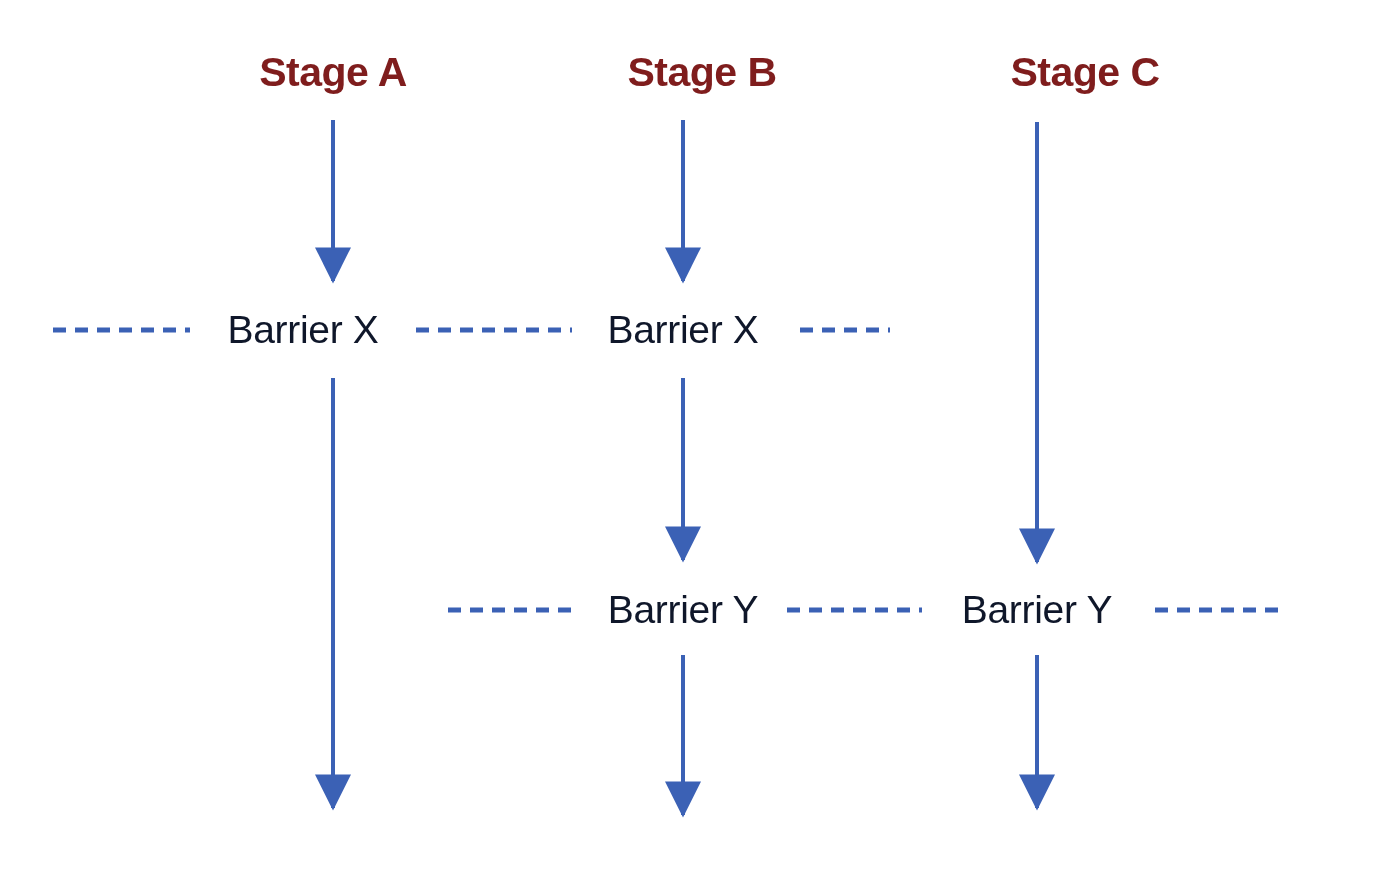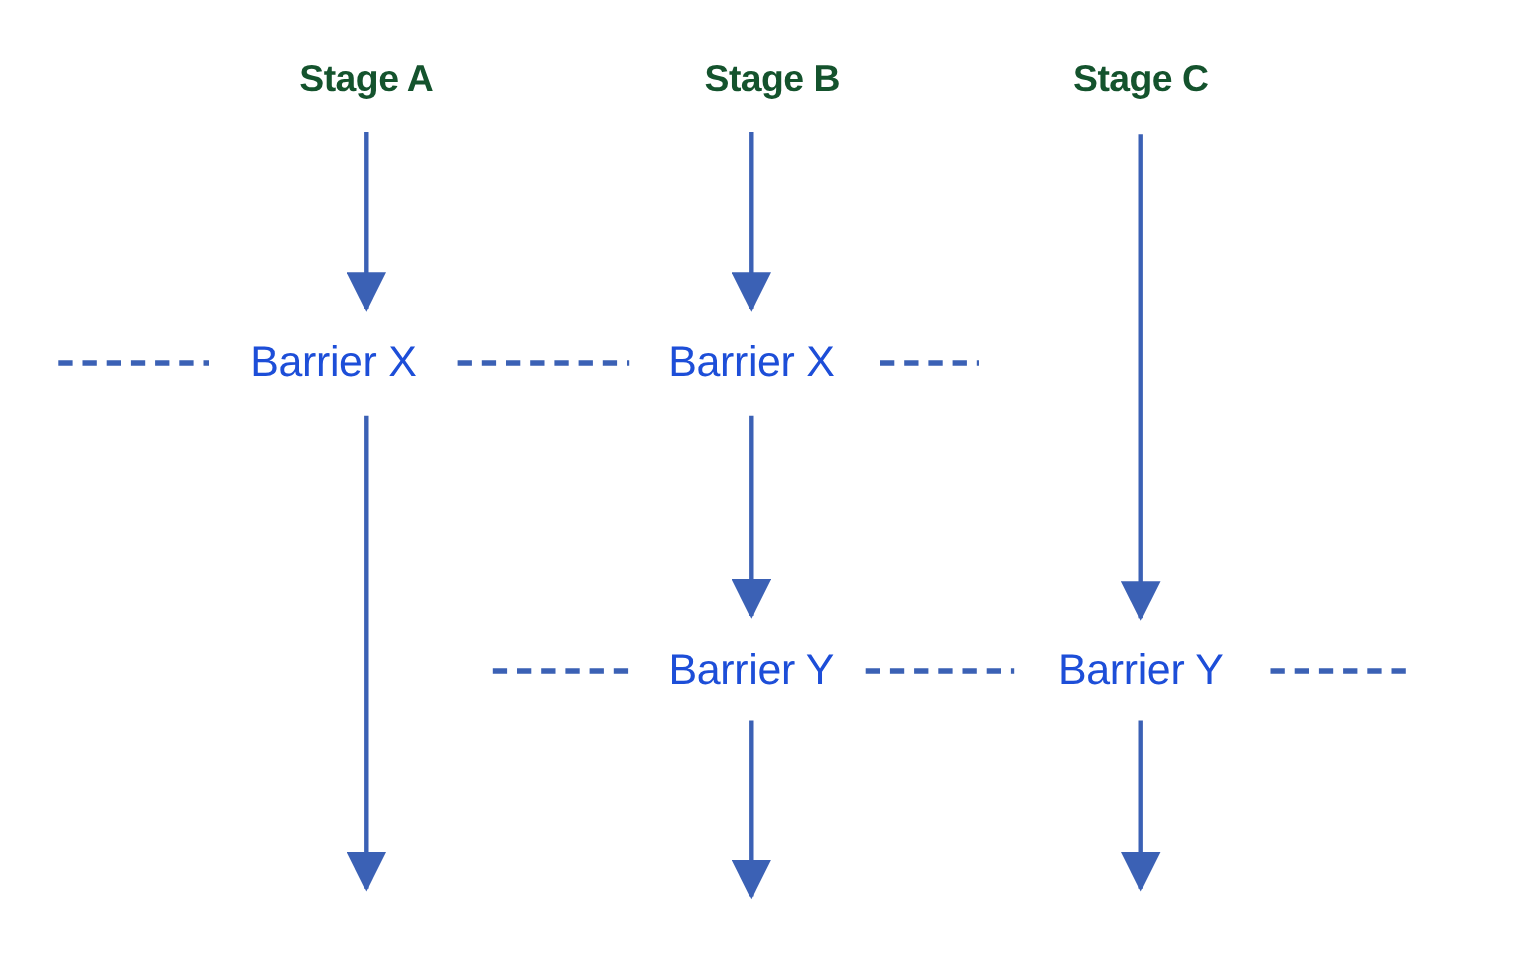--- a/index.html
+++ b/index.html
@@ -24,31 +24,31 @@
     width: 1379px;
     height: 875px;
   }
   .node-label {
     position: absolute;
     white-space: nowrap;
     transform: translate(-50%, -50%);
     color: #1a1a1a;
   }
   .stage-label {
-    font-size: 34px;
+    font-size: 41px;
     font-weight: bold;
     letter-spacing: -0.5px;
-    color: #14532d;
+    color: #7f1d1d;
     text-align: center;
   }
   .barrier-label {
     font-size: 39px;
     font-weight: normal;
     letter-spacing: -0.3px;
-    color: #1d4ed8;
+    color: #0f172a;
   }
 </style>
 </head>
 <body>
 
 <div id="diagram-root">
 
   <svg id="diagram-svg" viewBox="0 0 1379 875">
     <defs>
       <marker id="arrowhead" markerWidth="10" markerHeight="9" refX="8.4" refY="4.5" orient="auto" markerUnits="strokeWidth">
@@ -71,20 +71,20 @@
         <line x1="800" y1="330" x2="890" y2="330" stroke="#3B61B5" stroke-width="5" stroke-dasharray="13 9" stroke-linecap="butt"></line>
         <line x1="448" y1="610" x2="578" y2="610" stroke="#3B61B5" stroke-width="5" stroke-dasharray="13 9" stroke-linecap="butt"></line>
         <line x1="787" y1="610" x2="922" y2="610" stroke="#3B61B5" stroke-width="5" stroke-dasharray="13 9" stroke-linecap="butt"></line>
         <line x1="1155" y1="610" x2="1282" y2="610" stroke="#3B61B5" stroke-width="5" stroke-dasharray="13 9" stroke-linecap="butt"></line>
       </g>
   </svg>
 
   <div id="labels-layer">
       <div class="node-label stage-label" style="left: 333px; top: 72px;">Stage A</div>
       <div class="node-label stage-label" style="left: 683px; top: 72px; margin-left: 19px;">Stage B</div>
-      <div class="node-label stage-label" style="left: 1037px; top: 72px;">Stage C</div>
+      <div class="node-label stage-label" style="left: 1085px; top: 72px;">Stage C</div>
       <div class="node-label barrier-label" style="left: 303px; top: 330px;">Barrier X</div>
       <div class="node-label barrier-label" style="left: 683px; top: 330px;">Barrier X</div>
       <div class="node-label barrier-label" style="left: 683px; top: 610px;">Barrier Y</div>
       <div class="node-label barrier-label" style="left: 1037px; top: 610px;">Barrier Y</div>
     </div>
 
 </div>
 
 </body></html>

